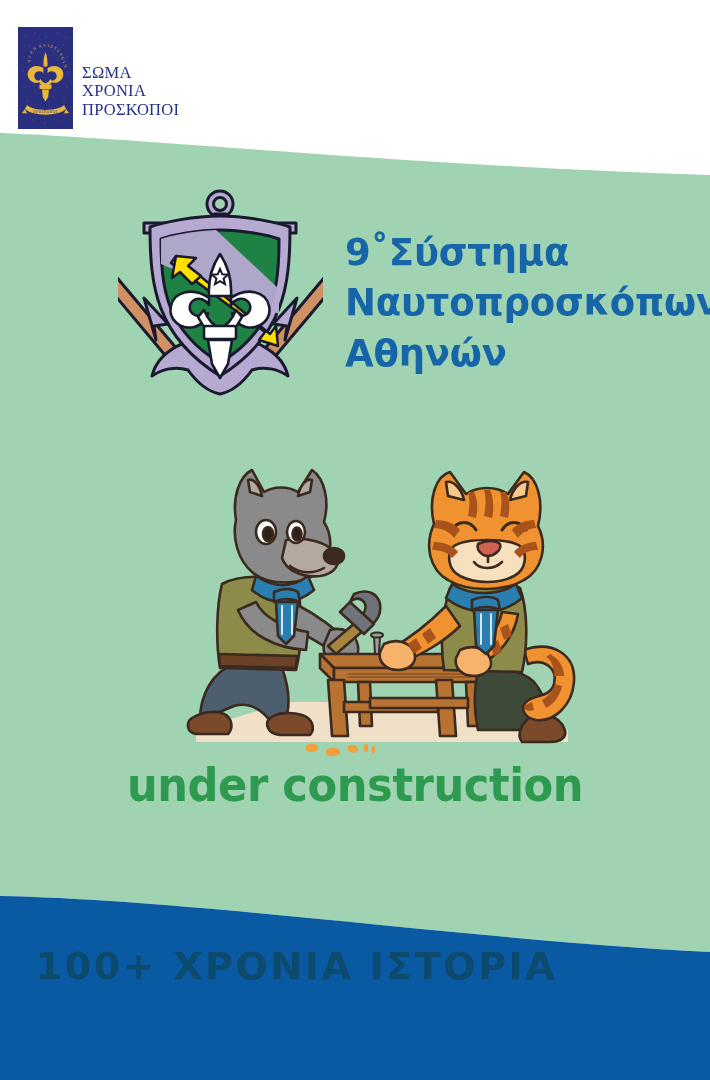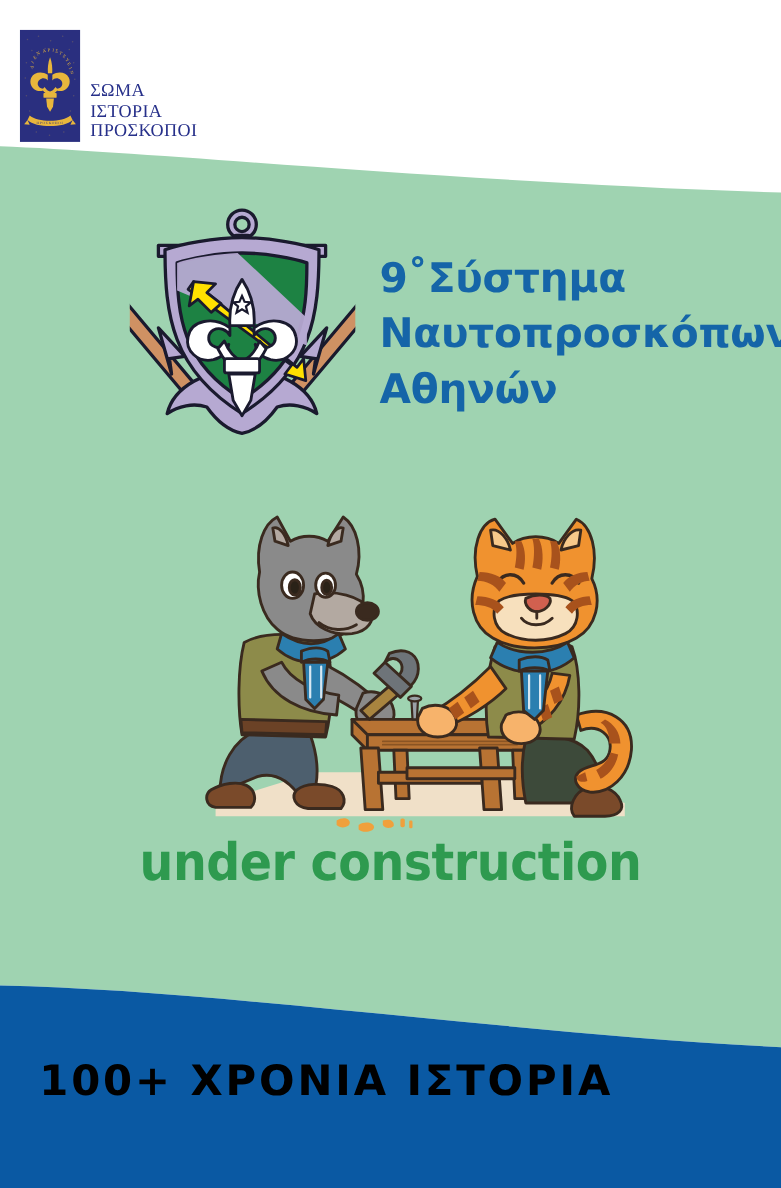--- a/index.html
+++ b/index.html
@@ -35,21 +35,21 @@
 
   
   .logo-block {
     position: absolute;
     left: 18px;
     top: 27px;
     width: 200px;
     height: 102px;
     z-index: 5;
     display: flex;
-    align-items: flex-end;
+    align-items: center;
   }
   .logo-mark {
     width: 55px;
     height: 102px;
     flex: 0 0 auto;
   }
   .logo-words {
     margin-left: 9px;
     margin-top: 27px;
     font-family: "Liberation Serif", serif;
@@ -114,27 +114,26 @@
   }
 
   
   .banner-text {
     position: absolute;
     left: 0;
     top: 944px;
     width: 593px;
     text-align: center;
     z-index: 6;
-    color: #000000;
+    color: #0c4a6e;
     font-family: "DejaVu Sans", sans-serif;
     font-weight: bold;
     font-size: 38px;
     letter-spacing: 2.6px;
     white-space: nowrap;
-    margin-top: 16px;
   }
   .banner-text .gap { display: inline-block; width: 16px; }
 </style>
 </head>
 <body>
 
 <div id="page">
 
   <svg class="bg-layer" viewBox="0 0 710 1080" preserveAspectRatio="none">
     <rect x="0" y="0" width="710" height="1080" fill="#ffffff"></rect>
@@ -204,21 +203,21 @@
         <path d="M9,78 C16,84.5 39,84.5 46,78 L48,82 C40,89.5 15,89.5 7,82 Z"></path>
         <path d="M7,82 L4,86 L9,86.5 Z"></path>
         <path d="M48,82 L51,86 L46,86.5 Z"></path>
       </g>
       <g font-family="'Liberation Serif', serif" font-size="3.2" fill="#2a2f7f">
         <text x="27.5" y="85.6" text-anchor="middle" letter-spacing="0.7">ΠΡΟΣΚΟΠΟΙ</text>
       </g>
     </svg>
     <div class="logo-words">
       <div>ΣΩΜΑ</div>
-      <div>ΙΣΤΟΡΙΑ</div>
+      <div>ΧΡΟΝΙΑ</div>
       <div>ΠΡΟΣΚΟΠΟΙ</div>
     </div>
   </div>
 
   <svg class="emblem" viewBox="0 0 205 225">
     <g stroke="#1a1a2e" stroke-width="3" stroke-linejoin="round" stroke-linecap="round">
 
       <g fill="#cf9163">
         <rect x="6" y="48" width="13" height="140" rx="4" transform="rotate(-40 12 118)"></rect>
         <rect x="186" y="48" width="13" height="140" rx="4" transform="rotate(40 192 118)"></rect>

